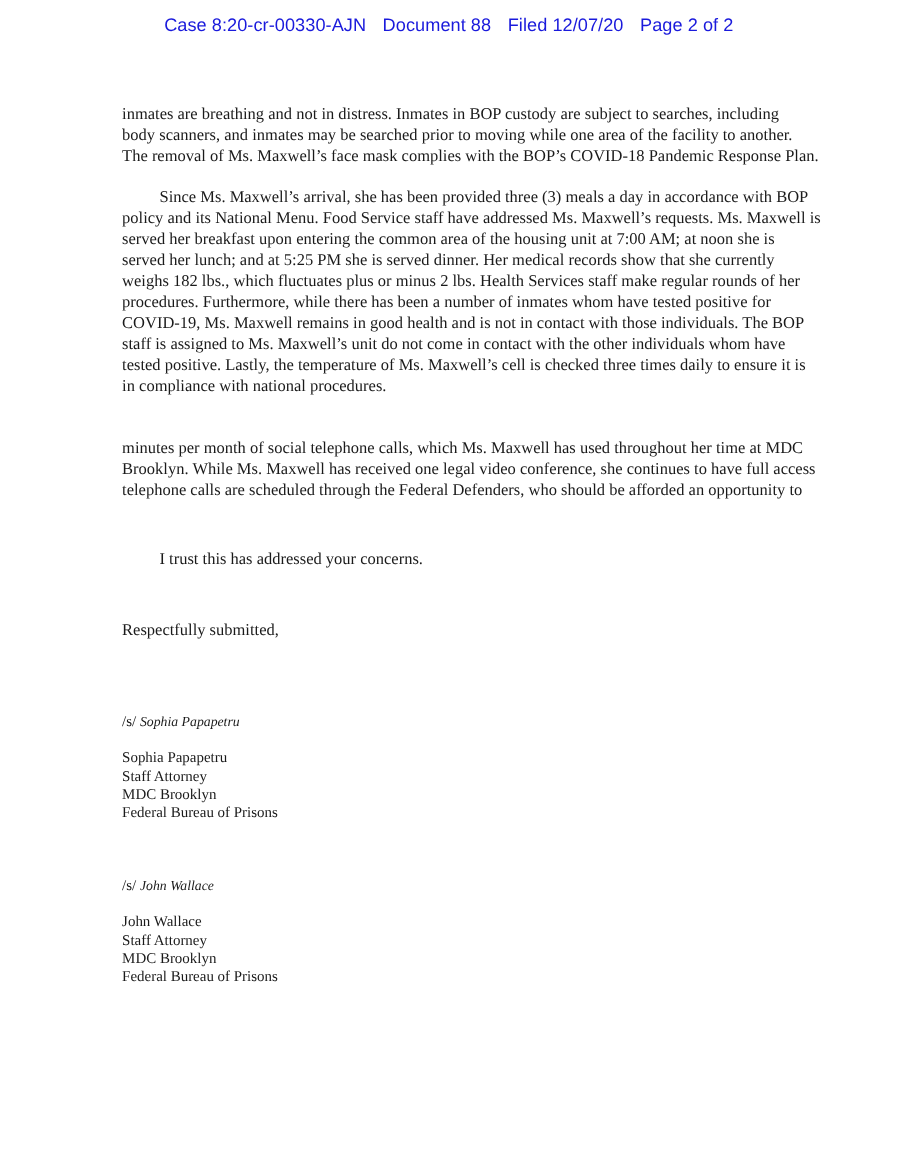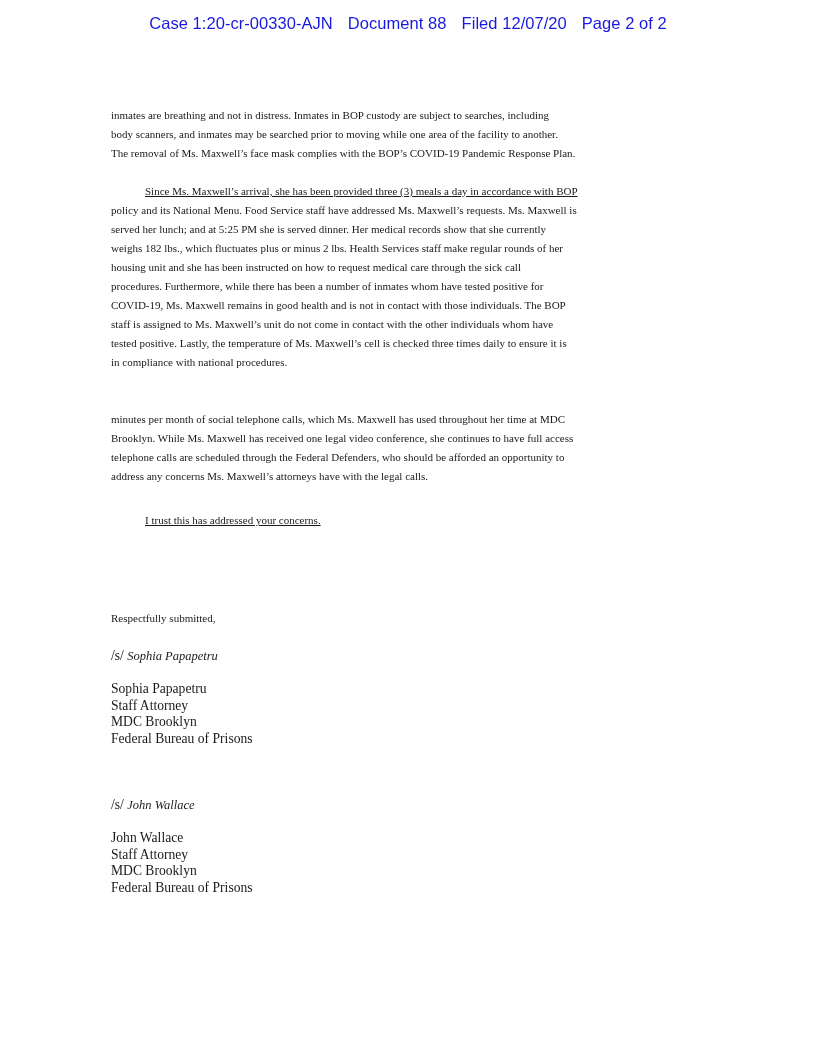--- a/index.html
+++ b/index.html
@@ -26,82 +26,80 @@
       color: #1a1adc;
       white-space: pre;
       letter-spacing: 0.05px;
     }
     .header span { display: inline-block; }
     .header .gap { width: 15px; }
     .body-text {
       position: absolute;
       left: 111px;
       width: 600px;
-      font-size: 11px;
+      font-size: 15px;
       line-height: 19px;
-      margin-top: 11px;
     }
     .line {
       display: block;
       white-space: nowrap;
       height: 19px;
     }
-    .indent { padding-left: 34px; text-decoration: underline; }
+    .indent { padding-left: 34px; }
     .sig-block {
       position: absolute;
       left: 111px;
       font-size: 13.6px;
       line-height: 16.5px;
     }
     .sig-block div { white-space: nowrap; }
     .sig-line {
       position: absolute;
       left: 111px;
       font-size: 13.6px;
       white-space: nowrap;
       font-family: Liberation Serif, serif;
     }
     .sig-line .name { font-style: italic; font-size: 12.5px; }
   </style>
 </head>
 <body>
 
-<div class="header"><span>Case 1:20-cr-00330-AJN</span><span class="gap"></span><span>Document 88</span><span class="gap"></span><span>Filed 12/07/20</span><span class="gap"></span><span>Page 2 of 2</span></div>
+<div class="header"><span>Case 8:20-cr-00330-AJN</span><span class="gap"></span><span>Document 88</span><span class="gap"></span><span>Filed 12/07/20</span><span class="gap"></span><span>Page 2 of 2</span></div>
 
 <div class="body-text" style="top:95px;">
   <span class="line">inmates are breathing and not in distress.  Inmates in BOP custody are subject to searches, including</span>
   <span class="line">body scanners, and inmates may be searched prior to moving while one area of the facility to another.</span>
-  <span class="line">The removal of Ms. Maxwell’s face mask complies with the BOP’s COVID-19 Pandemic Response Plan.</span>
+  <span class="line">The removal of Ms. Maxwell’s face mask complies with the BOP’s COVID-18 Pandemic Response Plan.</span>
 </div>
 
 <div class="body-text" style="top:171px;">
   <span class="line indent">Since Ms. Maxwell’s arrival, she has been provided three (3) meals a day in accordance with BOP</span>
   <span class="line">policy and its National Menu.  Food Service staff have addressed Ms. Maxwell’s requests.  Ms. Maxwell is</span>
+  <span class="line">served her breakfast upon entering the common area of the housing unit at 7:00 AM; at noon she is</span>
   <span class="line">served her lunch; and at 5:25 PM she is served dinner. Her medical records show that she currently</span>
   <span class="line">weighs 182 lbs., which fluctuates plus or minus 2 lbs.  Health Services staff make regular rounds of her</span>
-  <span class="line">housing unit and she has been instructed on how to request medical care through the sick call</span>
   <span class="line">procedures.  Furthermore, while there has been a number of inmates whom have tested positive for</span>
   <span class="line">COVID-19, Ms. Maxwell remains in good health and is not in contact with those individuals.  The BOP</span>
   <span class="line">staff is assigned to Ms. Maxwell’s unit do not come in contact with the other individuals whom have</span>
   <span class="line">tested positive.  Lastly, the temperature of Ms. Maxwell’s cell is checked three times daily to ensure it is</span>
   <span class="line">in compliance with national procedures.</span>
 </div>
 
 <div class="body-text" style="top:399px;">
   <span class="line">minutes per month of social telephone calls, which Ms. Maxwell has used throughout her time at MDC</span>
   <span class="line">Brooklyn.  While Ms. Maxwell has received one legal video conference, she continues to have full access</span>
   <span class="line">telephone calls are scheduled through the Federal Defenders, who should be afforded an opportunity to</span>
-  <span class="line">address any concerns Ms. Maxwell’s attorneys have with the legal calls.</span>
 </div>
 
 <div class="body-text" style="top:500px;">
   <span class="line indent">I trust this has addressed your concerns.</span>
 </div>
 
-<div class="body-text" style="top:598px;">
+<div class="body-text" style="top:564px;">
   <span class="line">Respectfully submitted,</span>
 </div>
 
 <div class="sig-line" style="top:648px;">
   <span>/s/ </span><span class="name">Sophia Papapetru</span>
 </div>
 <div class="sig-block" style="top:681px;">
   <div>Sophia Papapetru</div>
   <div>Staff Attorney</div>
   <div>MDC Brooklyn</div>

